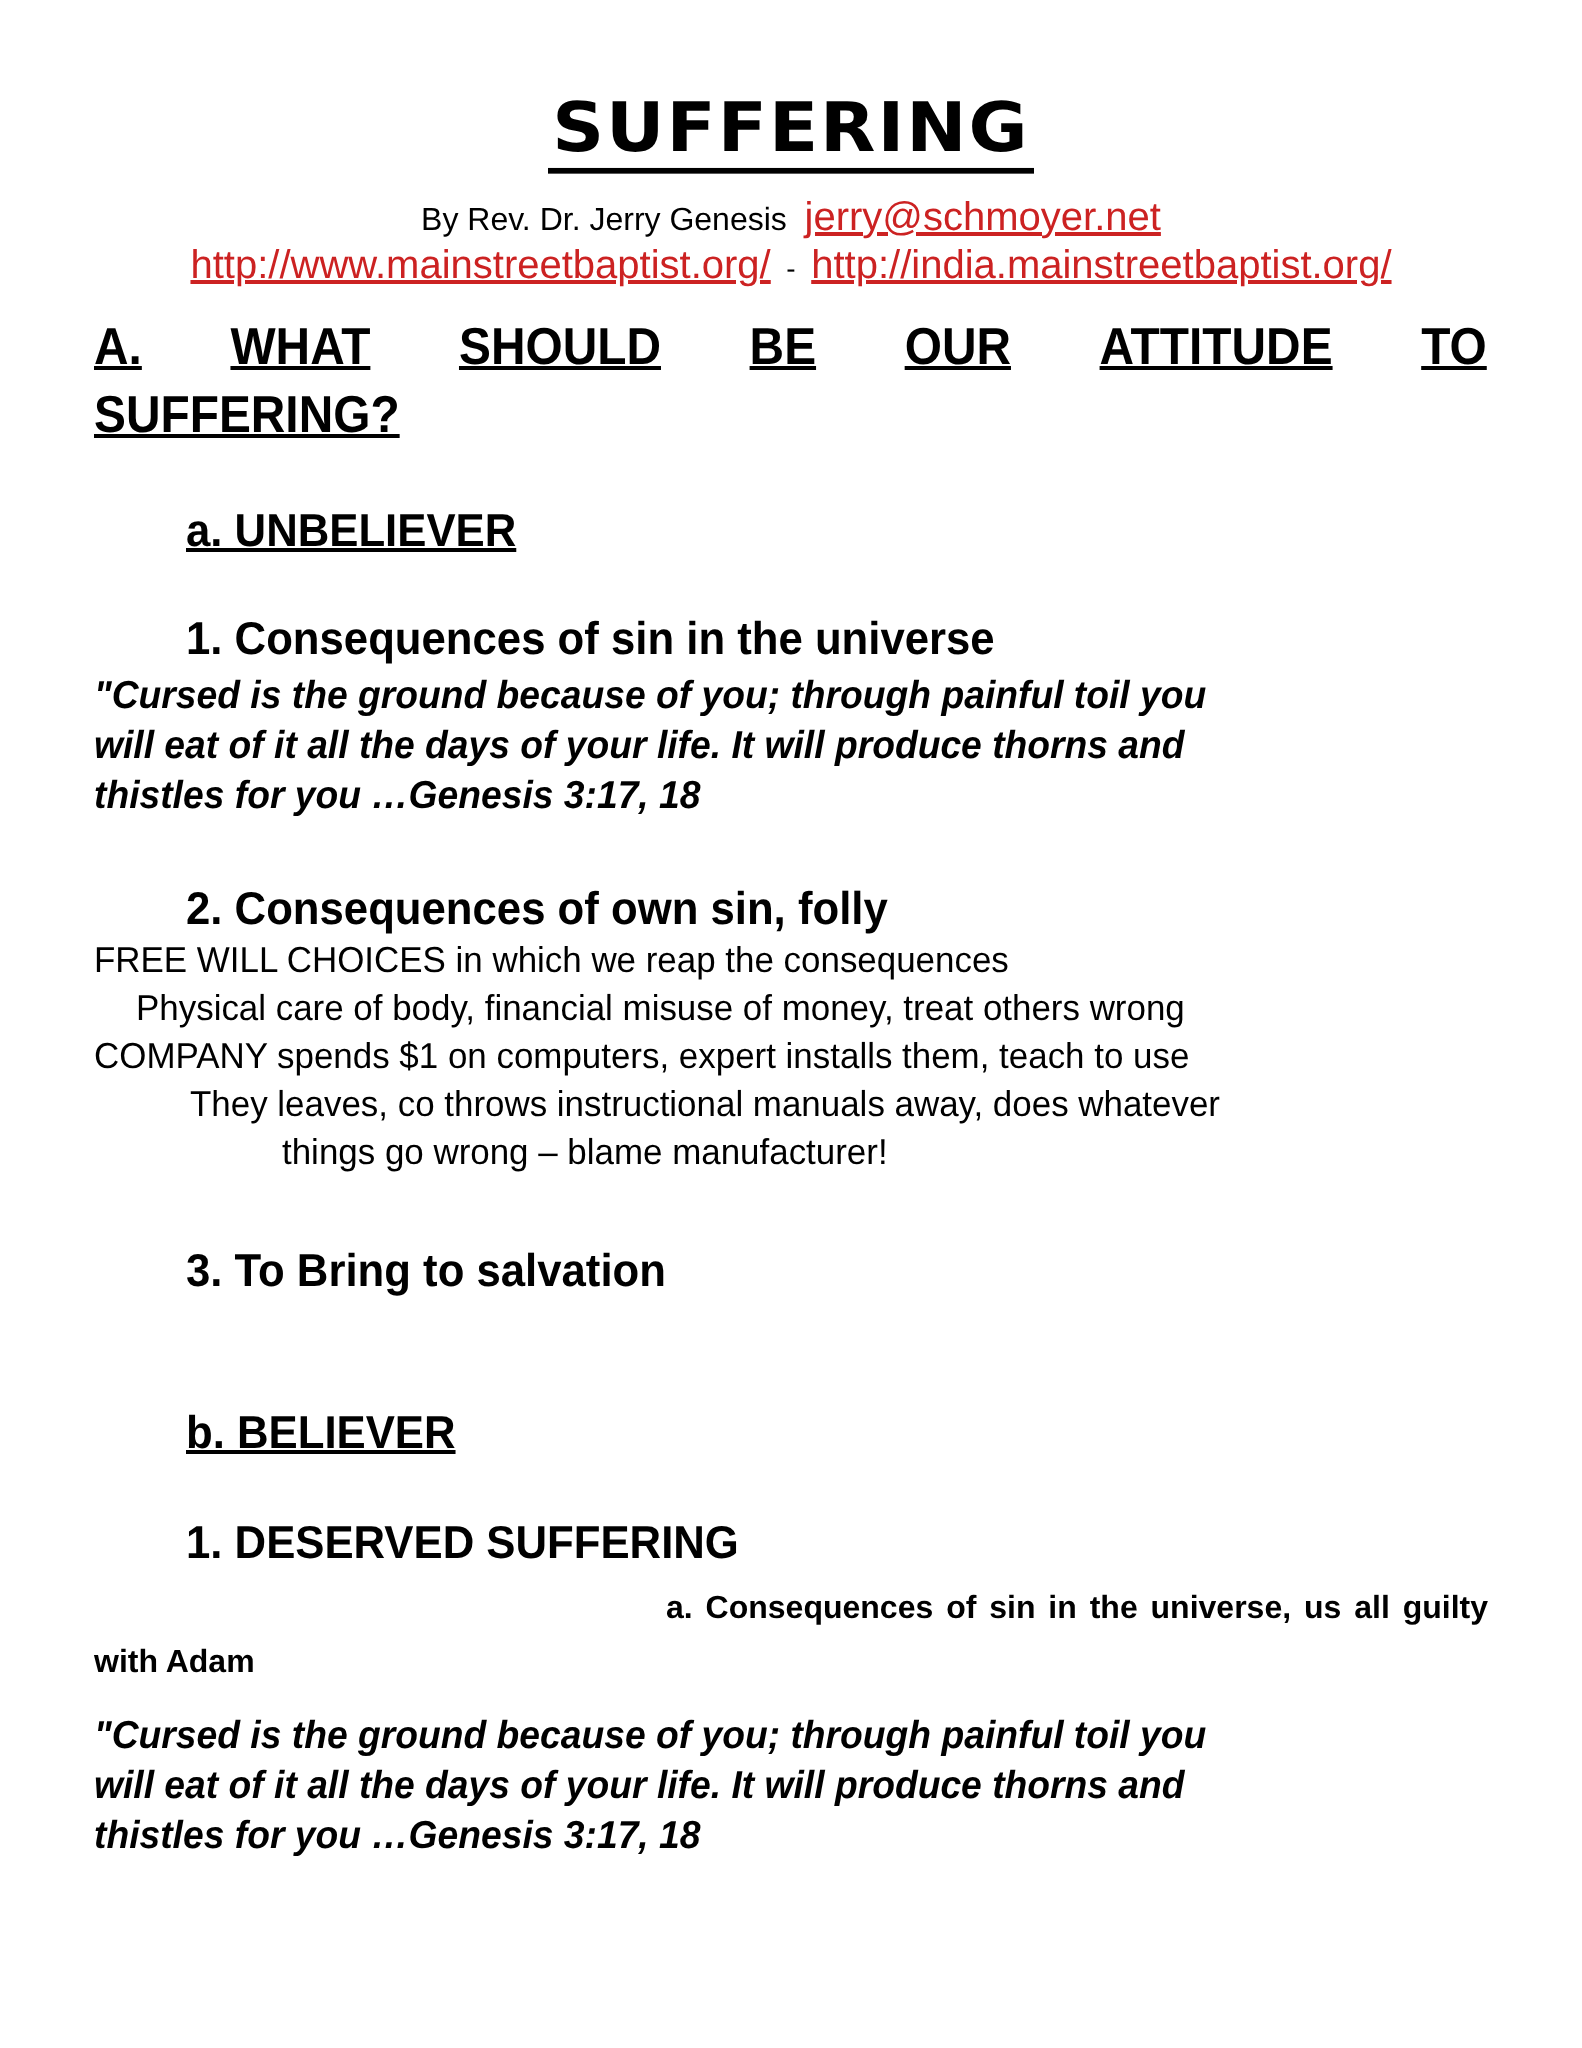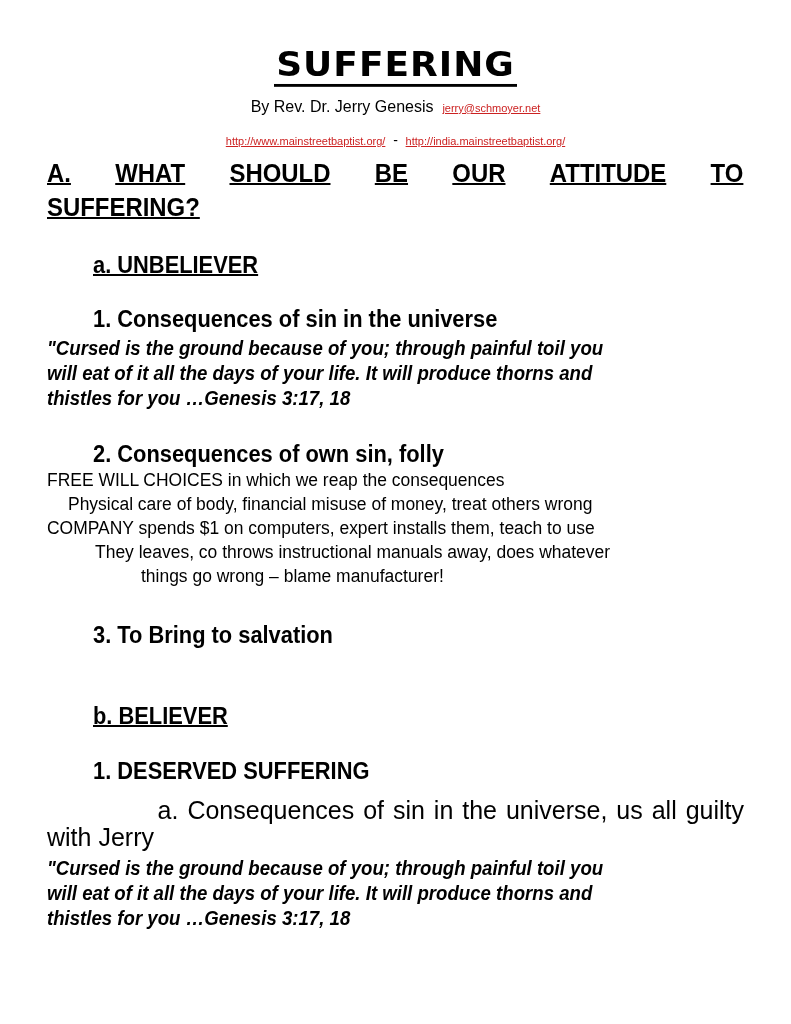--- a/index.html
+++ b/index.html
@@ -1,31 +1,31 @@
 <!DOCTYPE html>
 <html><head>
 <meta charset="utf-8">
 <style>
   html, body { margin: 0; padding: 0; background: #ffffff; }
   body { width: 791px; height: 1024px; position: relative; overflow: hidden; color: #000; font-family: "Liberation Sans", sans-serif; }
   .abs { position: absolute; white-space: nowrap; }
   .title { left: 0; width: 791px; top: 44px; text-align: center; font-family: "DejaVu Sans", sans-serif; font-weight: bold; font-size: 36px; letter-spacing: 1px; transform: scaleY(0.95); }
   .title span { border-bottom: 3px solid #000; padding: 0 2px; line-height: 40px; }
   .byline { left: 0; width: 791px; top: 98px; text-align: center; font-size: 16px; }
-  .link { color: #cc2222; text-decoration: underline; font-size: 11px; }
-  .urls { left: 0; width: 791px; top: 132px; text-align: center; font-size: 14px; }
+  .link { color: #cc2222; text-decoration: underline; font-size: 20px; }
+  .urls { left: 0; width: 791px; top: 122px; text-align: center; font-size: 14px; }
   .h1 { left: 47px; width: 697px; font-weight: bold; font-size: 26px; transform: scaleX(0.92); transform-origin: left; }
   .h1 .u { text-decoration: underline; text-decoration-thickness: 2px; }
   .row1 { top: 158px; display: flex; justify-content: space-between; width: 757px; }
   .row2 { top: 192px; }
   .h2 { font-weight: bold; font-size: 23px; transform: scaleX(0.95); transform-origin: left; }
   .und { text-decoration: underline; text-decoration-thickness: 2px; }
   .quote { left: 47px; font-weight: bold; font-style: italic; font-size: 19.5px; transform: scaleX(0.955); transform-origin: left; line-height: 25px; }
   .body { font-size: 18px; transform: scaleX(0.97); transform-origin: left; }
-  .sub { font-weight: normal; font-size: 25px; }
+  .sub { font-weight: bold; font-size: 16px; }
 </style>
 </head>
 <body>
 
 <div class="abs title"><span>SUFFERING</span></div>
 <div class="abs byline">
   <span>By Rev. Dr. Jerry Genesis</span>&nbsp;
   <a class="link">jerry@schmoyer.net</a>
 </div>
 <div class="abs urls">
@@ -61,19 +61,19 @@
 <div class="abs body" style="left:95px; top:542px;">They leaves, co throws instructional manuals away, does whatever</div>
 <div class="abs body" style="left:141px; top:566px;">things go wrong – blame manufacturer!</div>
 
 <div class="abs h2" style="left:93px; top:622px;">3. To Bring to salvation</div>
 
 <div class="abs h2" style="left:93px; top:703px;"><span class="und">b. BELIEVER</span></div>
 
 <div class="abs h2" style="left:93px; top:758px;">1. DESERVED SUFFERING</div>
 
 <div class="abs sub" style="left:47px; top:796px; width:697px; text-align:right; word-spacing:2px;">a. Consequences of sin in the universe, us all guilty</div>
-<div class="abs sub" style="left:47px; top:823px;">with Jerry</div>
+<div class="abs sub" style="left:47px; top:823px;">with Adam</div>
 
 <div class="abs quote" style="top:856px;">
   <div>"Cursed is the ground because of you; through painful toil you</div>
   <div>will eat of it all the days of your life. It will produce thorns and</div>
   <div>thistles for you …Genesis 3:17, 18</div>
 </div>
 
 </body></html>

